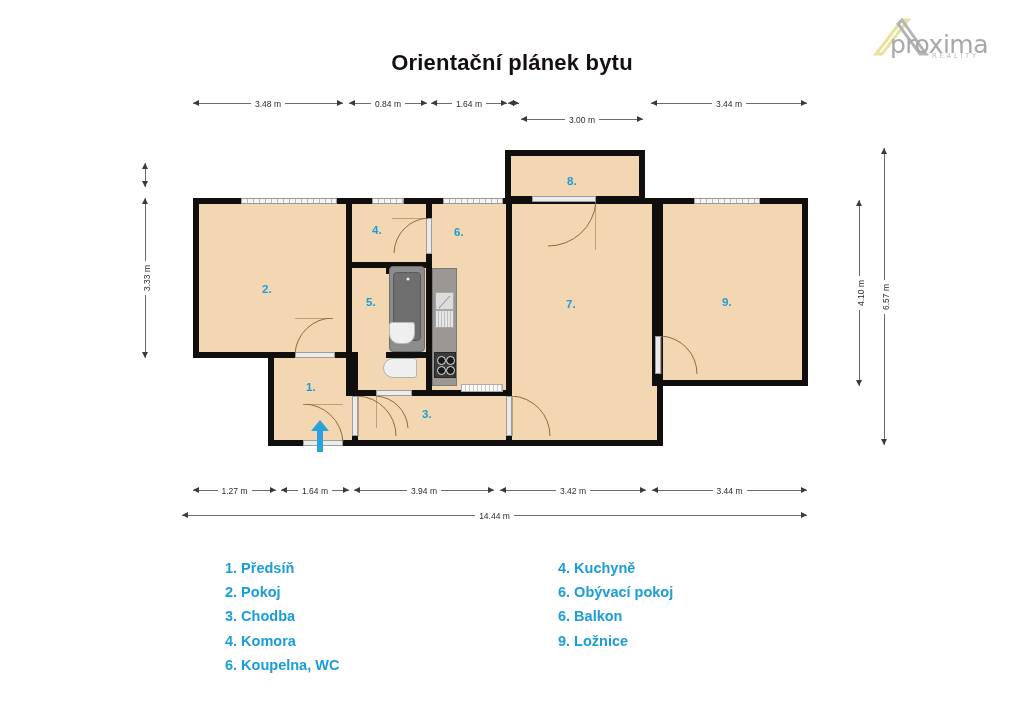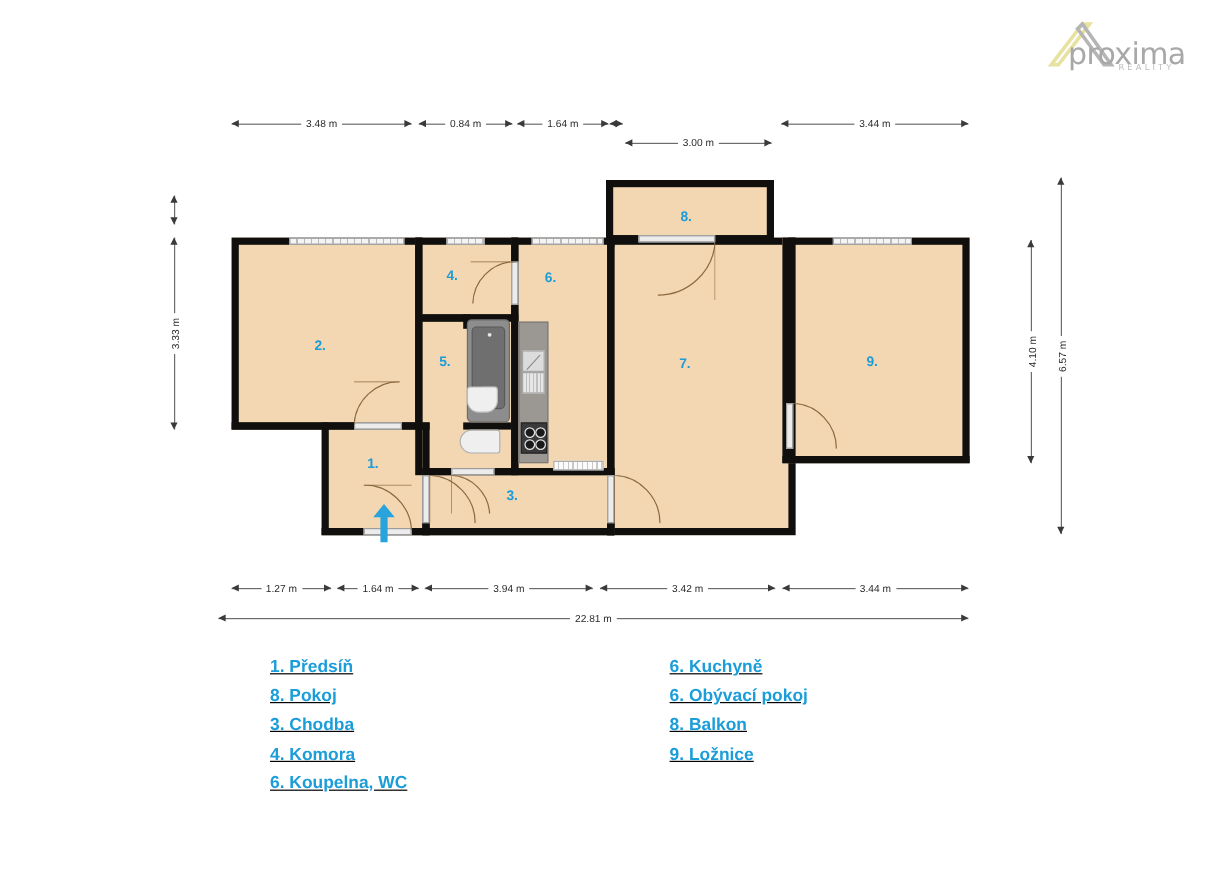--- a/index.html
+++ b/index.html
@@ -109,21 +109,21 @@
   }
   .radiator {
     position: absolute; background: #f2f2f2; border: 1px solid #adadad;
     background-image: repeating-linear-gradient(to right,
        #fbfbfb 0px, #fbfbfb 3px, #c8c8c8 3px, #c8c8c8 4px);
   }
   .arrow-up { position: absolute; }
 
   
   #legend { position: absolute; left: 225px; top: 540px; width: 560px; }
-  .lgcol { position: absolute; top: 4px; text-decoration: underline; }
+  .lgcol { position: absolute; top: 16px; }
   .lgcol.c1 { left: 0; }
   .lgcol.c2 { left: 333px; }
   .lgitem {
     font-size: 14.5px; font-weight: bold; color: #1b9dd9;
     line-height: 24.2px; white-space: nowrap;
   }
 </style>
 </head>
 <body>
 
@@ -131,20 +131,21 @@
 
   <div id="logo">
     <svg width="140" height="48" viewBox="0 0 140 48">
       <polygon points="8,40 34,6 40,6 14,40" fill="none" stroke="#e8e2a0" stroke-width="3"></polygon>
       <polygon points="34,6 58,40 52,40 30,10" fill="none" stroke="#b5b5b5" stroke-width="3"></polygon>
     </svg>
     <div class="logo-word">proxima</div>
     <div class="logo-sub">REALITY</div>
   </div>
 
+  <div id="title">Orientační plánek bytu</div>
 
   <div class="dim" style="left:193px; top:96px; width:150px;">
     <div class="line"></div>
       <div class="ar l"></div>
       <div class="ar r"></div>
     <div class="lblwrap"><span>3.48 m</span></div>
   </div>
   <div class="dim" style="left:349px; top:96px; width:78px;">
     <div class="line"></div>
       <div class="ar l"></div>
@@ -227,21 +228,21 @@
   <div class="dim" style="left:652px; top:483px; width:155px;">
     <div class="line"></div>
       <div class="ar l"></div>
       <div class="ar r"></div>
     <div class="lblwrap"><span>3.44 m</span></div>
   </div>
   <div class="dim" style="left:182px; top:508px; width:625px;">
     <div class="line"></div>
       <div class="ar l"></div>
       <div class="ar r"></div>
-    <div class="lblwrap"><span>22.81 m</span></div>
+    <div class="lblwrap"><span>14.44 m</span></div>
   </div>
 
   <div id="plan">
 
     <div class="room" style="left:505px; top:150px; width:140px; height:52px;"></div>
     <div class="rlabel" style="left:567px; top:175px;">8.</div>
 
     <div class="room" style="left:193px; top:198px; width:159px; height:160px;"></div>
     <div class="rlabel" style="left:262px; top:283px;">2.</div>
 
@@ -380,26 +381,26 @@
       <div class="burner" style="left:2px; top:13px;"></div>
       <div class="burner" style="left:11px; top:13px;"></div>
     </div>
     <div class="radiator" style="left:461px; top:384px; width:42px; height:8px;"></div>
 
   </div>
 
   <div id="legend">
     <div class="lgcol c1">
       <div class="lgitem">1. Předsíň</div>
-      <div class="lgitem">8. Pokoj</div>
+      <div class="lgitem">2. Pokoj</div>
       <div class="lgitem">3. Chodba</div>
       <div class="lgitem">4. Komora</div>
       <div class="lgitem">6. Koupelna, WC</div>
     </div>
     <div class="lgcol c2">
-      <div class="lgitem">6. Kuchyně</div>
+      <div class="lgitem">4. Kuchyně</div>
       <div class="lgitem">6. Obývací pokoj</div>
-      <div class="lgitem">8. Balkon</div>
+      <div class="lgitem">6. Balkon</div>
       <div class="lgitem">9. Ložnice</div>
     </div>
   </div>
 
 </div>
 
 </body></html>

